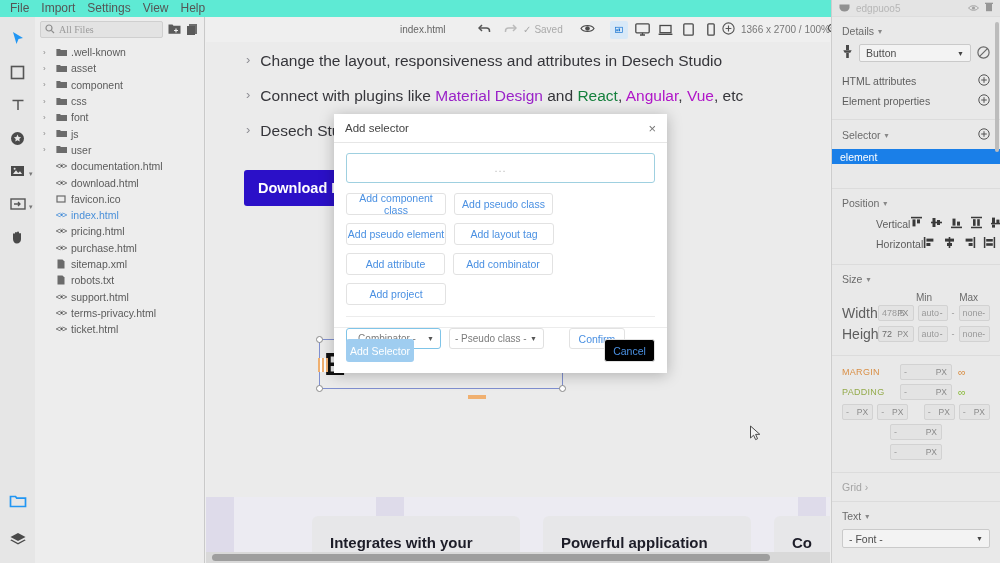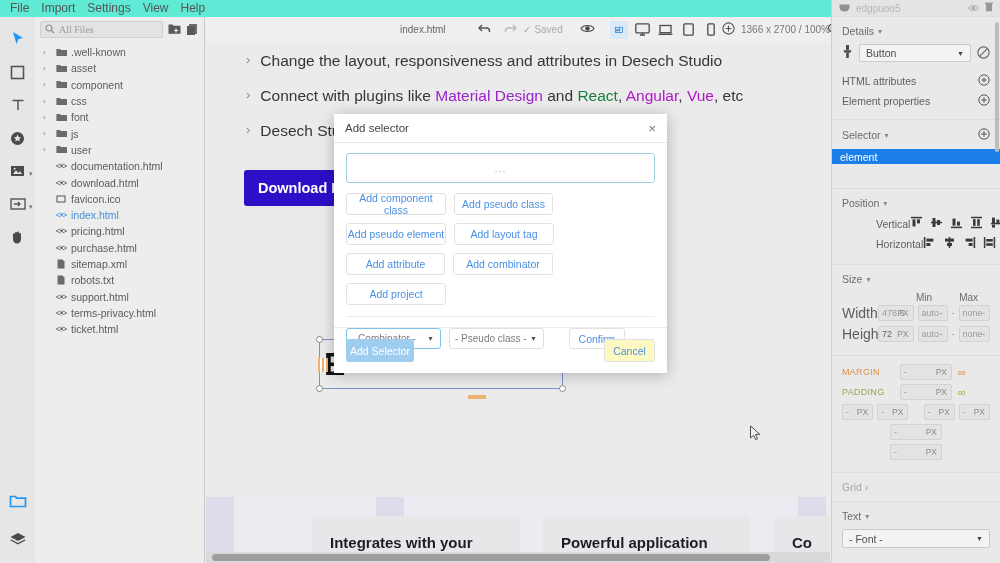--- a/index.html
+++ b/index.html
@@ -221,21 +221,21 @@
     display: flex; align-items: center; padding: 0 12px;
   }
   #addsel {
     width: 68px; height: 23px; background: #9fcdf0; color: #fff;
     border: none; border-radius: 3px; font-size: 10.5px;
     display: flex; align-items: center; justify-content: center; cursor: pointer;
     font-family: inherit;
   }
   #cancel {
     margin-left: auto; width: 51px; height: 23px;
-    border: 1px solid #e2e2e2; border-radius: 3px; background: #fef9c3;
+    border: 1px solid #e2e2e2; border-radius: 3px; background: #000000;
     color: #4a90e2; font-size: 10.5px;
     display: flex; align-items: center; justify-content: center; cursor: pointer;
   }
   #cursor { position: absolute; left: 415px; top: 311px; }
 
   
   #right {
     position: absolute; left: 831px; top: 0; width: 169px; height: 563px;
     background: #e9e9e9;
     border-left: 1px solid #cdcdcd;

